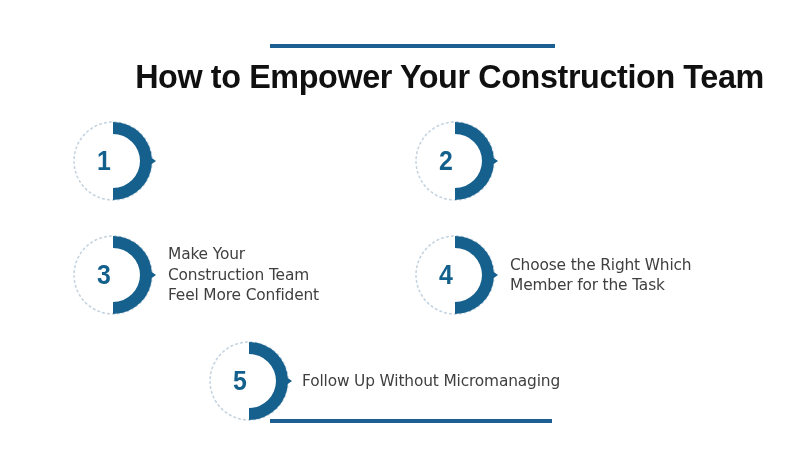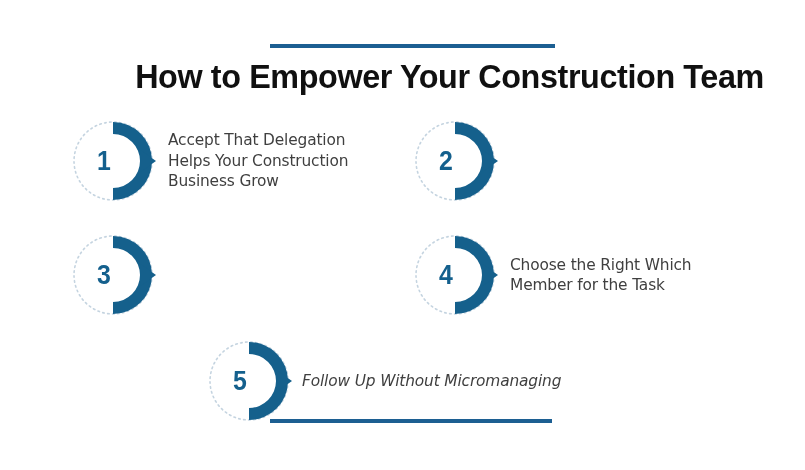--- a/index.html
+++ b/index.html
@@ -96,21 +96,21 @@
     white-space: pre-line;
   }
 
   
   #step-1 { left: 70px;  top: 118px; }
   #step-2 { left: 412px; top: 118px; }
   #step-3 { left: 70px;  top: 232px; }
   #step-4 { left: 412px; top: 232px; }
   #step-5 { left: 206px; top: 338px; }
 
-  #step-5 .step-text { padding-left: 10px; font-style: italic; }
+  #step-5 .step-text { padding-left: 10px; }
 
   
   .bottom-rule {
     position: absolute;
     top: 419px;
     left: 270px;
     width: 282px;
     height: 4px;
     background: #1c5f92;
   }
@@ -127,23 +127,20 @@
 
   <div class="step" id="step-1">
     <div class="step-badge">
       <svg viewBox="0 0 86 86" xmlns="http://www.w3.org/2000/svg">
         <circle cx="43" cy="43" r="39" fill="none" stroke="#c5d4e0" stroke-width="1.6" stroke-dasharray="1.6 3.4" stroke-linecap="round"></circle>
         <path d="M43 4 A39 39 0 0 1 43 82 L43 70 A27 27 0 0 0 43 16 Z" fill="#15608c"></path>
         <path d="M70.5 32 L86 43 L70.5 54 Z" fill="#15608c"></path>
       </svg>
       <span class="badge-number">1</span>
     </div>
-    <div class="step-text">Accept That Delegation
-Helps Your Construction
-Business Grow</div>
   </div>
 
   <div class="step" id="step-2">
     <div class="step-badge">
       <svg viewBox="0 0 86 86" xmlns="http://www.w3.org/2000/svg">
         <circle cx="43" cy="43" r="39" fill="none" stroke="#c5d4e0" stroke-width="1.6" stroke-dasharray="1.6 3.4" stroke-linecap="round"></circle>
         <path d="M43 4 A39 39 0 0 1 43 82 L43 70 A27 27 0 0 0 43 16 Z" fill="#15608c"></path>
         <path d="M70.5 32 L86 43 L70.5 54 Z" fill="#15608c"></path>
       </svg>
       <span class="badge-number">2</span>
@@ -152,20 +149,23 @@
 
   <div class="step" id="step-3">
     <div class="step-badge">
       <svg viewBox="0 0 86 86" xmlns="http://www.w3.org/2000/svg">
         <circle cx="43" cy="43" r="39" fill="none" stroke="#c5d4e0" stroke-width="1.6" stroke-dasharray="1.6 3.4" stroke-linecap="round"></circle>
         <path d="M43 4 A39 39 0 0 1 43 82 L43 70 A27 27 0 0 0 43 16 Z" fill="#15608c"></path>
         <path d="M70.5 32 L86 43 L70.5 54 Z" fill="#15608c"></path>
       </svg>
       <span class="badge-number">3</span>
     </div>
+    <div class="step-text">Make Your
+Construction Team
+Feel More Confident</div>
   </div>
 
   <div class="step" id="step-4">
     <div class="step-badge">
       <svg viewBox="0 0 86 86" xmlns="http://www.w3.org/2000/svg">
         <circle cx="43" cy="43" r="39" fill="none" stroke="#c5d4e0" stroke-width="1.6" stroke-dasharray="1.6 3.4" stroke-linecap="round"></circle>
         <path d="M43 4 A39 39 0 0 1 43 82 L43 70 A27 27 0 0 0 43 16 Z" fill="#15608c"></path>
         <path d="M70.5 32 L86 43 L70.5 54 Z" fill="#15608c"></path>
       </svg>
       <span class="badge-number">4</span>

